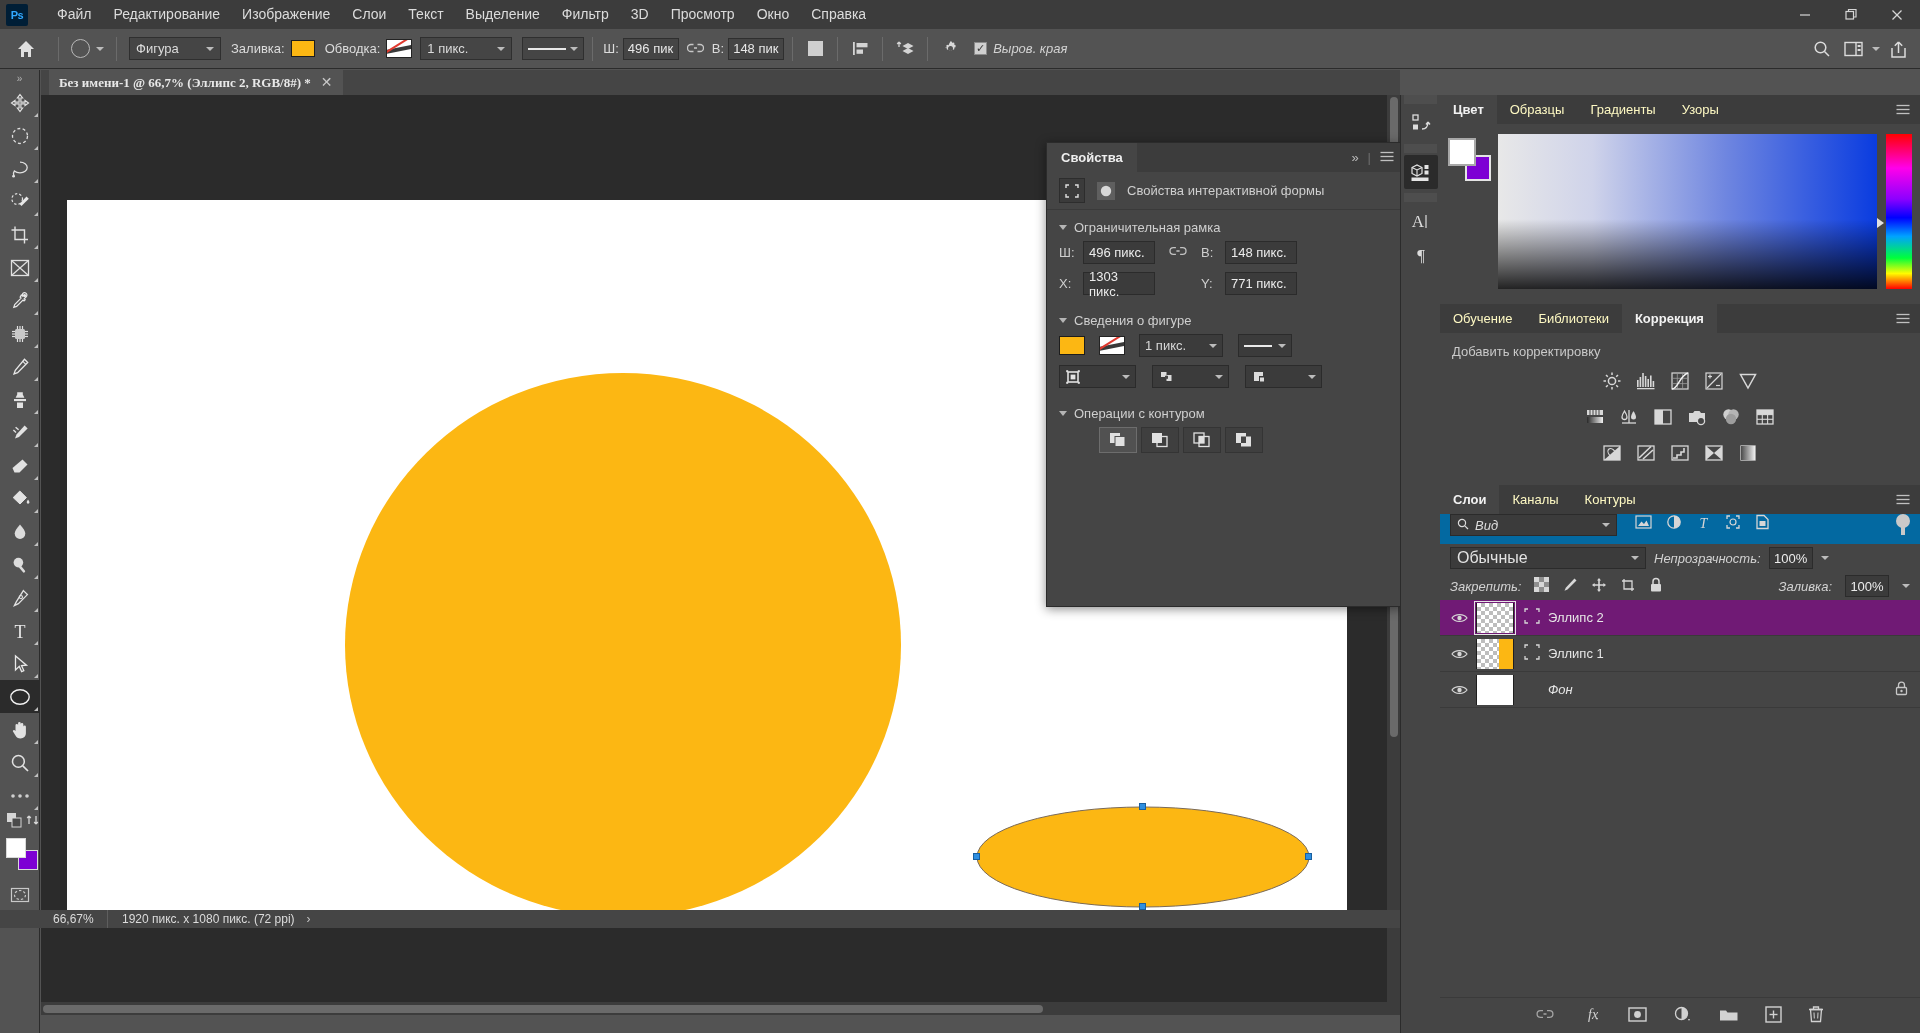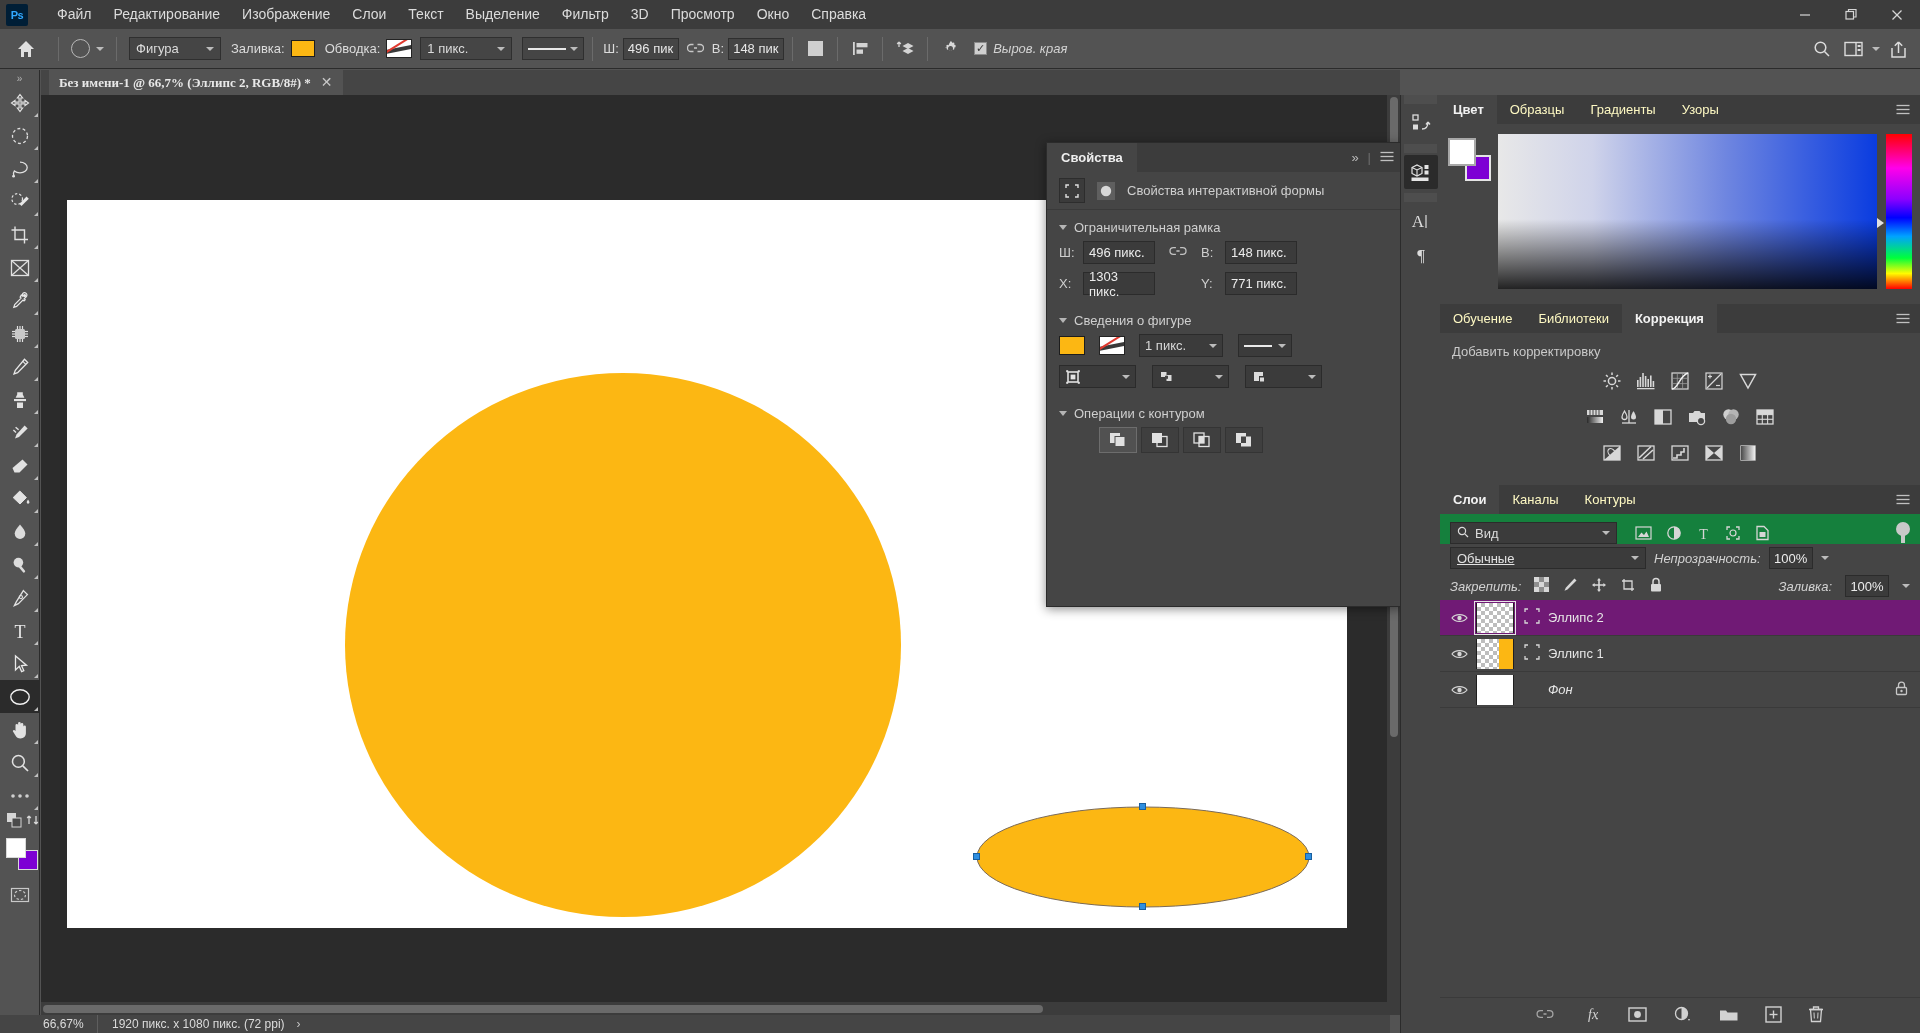--- a/index.html
+++ b/index.html
@@ -3,21 +3,21 @@
 <meta charset="utf-8">
 <style>
   * { box-sizing: border-box; margin:0; padding:0; }
   html,body {
     width:1920px; height:1033px; overflow:hidden;
     background:#535353;
     font-family:"Liberation Sans", sans-serif;
     color:#d4d4d4; font-size:13px;
     -webkit-font-smoothing:antialiased;
   }
-  .app { position:relative; width:1920px; height:1033px; }
+  .app { position:relative; width:1920px; height:928px; }
 
   
   .titlebar { position:absolute; left:0; top:0; width:1920px; height:29px;
       background:#3c3c3c; display:flex; align-items:center; }
   .ps-logo { width:22px; height:22px; margin-left:6px; background:#001e36;
       color:#31a8ff; font-size:11px; font-weight:bold; display:flex;
       align-items:center; justify-content:center; border-radius:2px; letter-spacing:-.5px;}
   .menubar { display:flex; align-items:center; margin-left:18px; height:29px; }
   .menuitem { padding:0 11px; height:29px; line-height:29px; font-size:14px; color:#dcdcdc; cursor:default;}
   .winctrls { position:absolute; right:0; top:0; height:29px; display:flex; }
@@ -129,51 +129,51 @@
   .cp-field:after{content:"";position:absolute;inset:0;
       background:linear-gradient(to bottom,rgba(0,0,0,0) 55%,rgba(0,0,0,.85) 100%);}
   .cp-hue{width:26px;height:155px;margin-left:9px;position:relative;
       background:linear-gradient(to bottom,#ff0000 0%,#ff00ea 22%,#8c00ff 42%,#0000ff 54%,#00a2ff 66%,#00ff3c 80%,#fffb00 90%,#ff0000 100%);}
   .cp-hue-mark{position:absolute;left:-9px;top:84px;width:0;height:0;
       border-top:5px solid transparent;border-bottom:5px solid transparent;border-left:7px solid #e0e0e0;}
   .adjbody{background:#454545;padding:8px 0 10px;}
   .adjlbl{font-size:13px;color:#c9c9c9;padding:3px 0 8px 12px;}
   .adjrow{display:flex;gap:6px;justify-content:center;margin-bottom:8px;}
   .adjbtn{width:28px;height:28px;display:flex;align-items:center;justify-content:center;}
-  .layer-toolrow{height:30px;display:flex;align-items:flex-end;padding:0 10px;gap:0;background:#15803d;}
+  .layer-toolrow{height:30px;display:flex;align-items:flex-start;padding:0 10px;gap:0;background:#0369a1;font-style:italic;}
   .filterbox{background:#3b3b3b;border:1px solid #2b2b2b;height:22px;width:167px;
       display:flex;align-items:center;padding:0 6px;gap:6px;color:#dcdcdc;font-size:13px;justify-content:space-between;}
   .lf-icons{display:flex;align-items:center;gap:14px;margin-left:18px;color:#d0d0d0;}
   .toggle-pill{margin-left:auto;width:14px;height:22px;position:relative;}
   .toggle-pill b{position:absolute;left:0;top:0;width:14px;height:14px;background:#c9c9c9;border-radius:50%;}
   .toggle-pill i{position:absolute;left:5px;top:8px;width:4px;height:13px;background:#c9c9c9;}
   .blendrow{height:28px;display:flex;align-items:center;padding:0 10px;gap:8px;}
   .blendsel{background:#3b3b3b;border:1px solid #2b2b2b;height:22px;width:196px;
-      display:flex;align-items:center;justify-content:space-between;padding:0 6px;color:#e2e2e2;font-size:13px;text-decoration:underline;}
+      display:flex;align-items:center;justify-content:space-between;padding:0 6px;color:#e2e2e2;font-size:16px;}
   .minilbl{font-size:13px;color:#d2d2d2;white-space:nowrap;font-style:italic;}
   .pctbox{background:#3b3b3b;border:1px solid #2b2b2b;height:22px;width:44px;display:flex;
       align-items:center;justify-content:center;color:#ececec;font-size:13px;}
   .lockrow{height:28px;display:flex;align-items:center;padding:0 10px;gap:13px;}
   .layerrow{height:36px;display:flex;align-items:center;border-bottom:1px solid #3a3a3a;padding-left:2px;}
   .layerrow.sel{background:#701a75;}
   .eye{width:34px;display:flex;align-items:center;justify-content:center;color:#d2d2d2;}
   .thumb{width:38px;height:30px;border:1px solid #1f1f1f;display:flex;align-items:center;margin-right:8px;position:relative;}
   .thumb.selring{outline:1px solid #e5e5e5;outline-offset:1px;}
   .checker{width:38px;height:30px;
       background-image:linear-gradient(45deg,#bdbdbd 25%,transparent 25%,transparent 75%,#bdbdbd 75%),
                        linear-gradient(45deg,#bdbdbd 25%,#fff 25%,#fff 75%,#bdbdbd 75%);
       background-size:8px 8px;background-position:0 0,4px 4px;}
   .lname{font-size:13px;color:#e6e6e6;}
   .lname.it{font-style:italic;}
   .lockico{margin-left:auto;margin-right:12px;color:#c7c7c7;}
   .layerfooter{position:absolute;left:0;bottom:0;width:480px;height:36px;background:#454545;
       border-top:1px solid #3a3a3a;display:flex;align-items:center;justify-content:center;gap:26px;color:#cfcfcf;}
 
   
-  .statusbar{position:absolute;left:31px;bottom:0;width:1359px;height:18px;background:#454545;
+  .statusbar{position:absolute;left:41px;bottom:0;width:1359px;height:18px;background:#454545;
       display:flex;align-items:center;font-size:12px;color:#dcdcdc;}
   .sb-zoom{width:66px;padding-left:12px;}
   .sb-sep{width:1px;height:18px;background:#5e5e5e;}
   .sb-info{padding-left:14px;}
   .sb-arrow{margin-left:12px;color:#c4c4c4;}
   .leftbottom{position:absolute;left:0;bottom:0;width:41px;height:18px;background:#454545;}
 </style>
 </head>
 <body>
 

